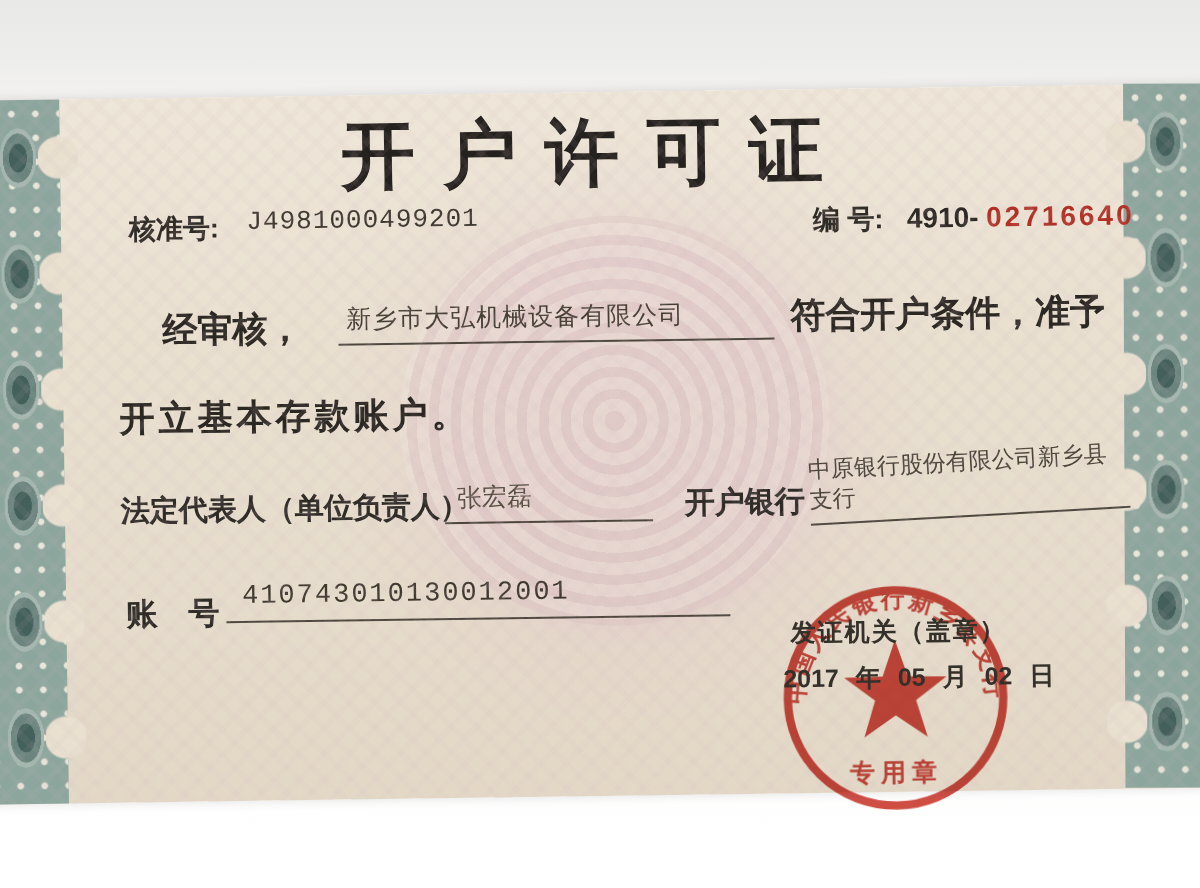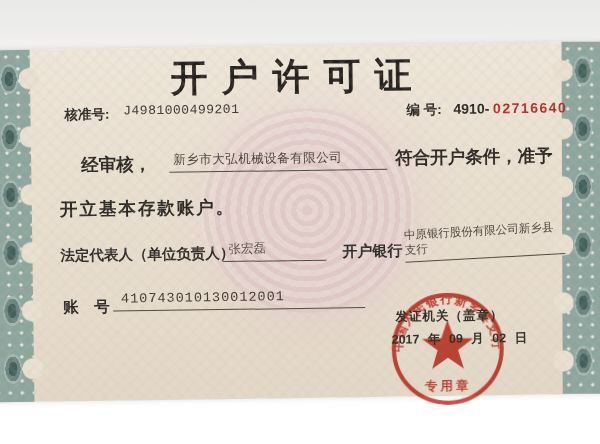--- a/index.html
+++ b/index.html
@@ -142,21 +142,21 @@
 
     <div class="row r-account-label">账　号</div>
     <div class="u-line u-account">
       <span class="fill-text">410743010130012001</span>
     </div>
 
     <div class="issuer">发证机关（盖章）</div>
     <div class="issue-date">
       <span>2017</span>
       <span>年</span>
-      <span>09</span>
+      <span>05</span>
       <span>月</span>
       <span>02</span>
       <span>日</span>
     </div>
 
     <div class="seal">
       <svg viewBox="0 0 112 112" xmlns="http://www.w3.org/2000/svg">
         <defs>
           <path id="sealArc" d="M 22.3,84.3 A 44,44 0 1,1 89.7,84.3" fill="none"></path>
         </defs>

